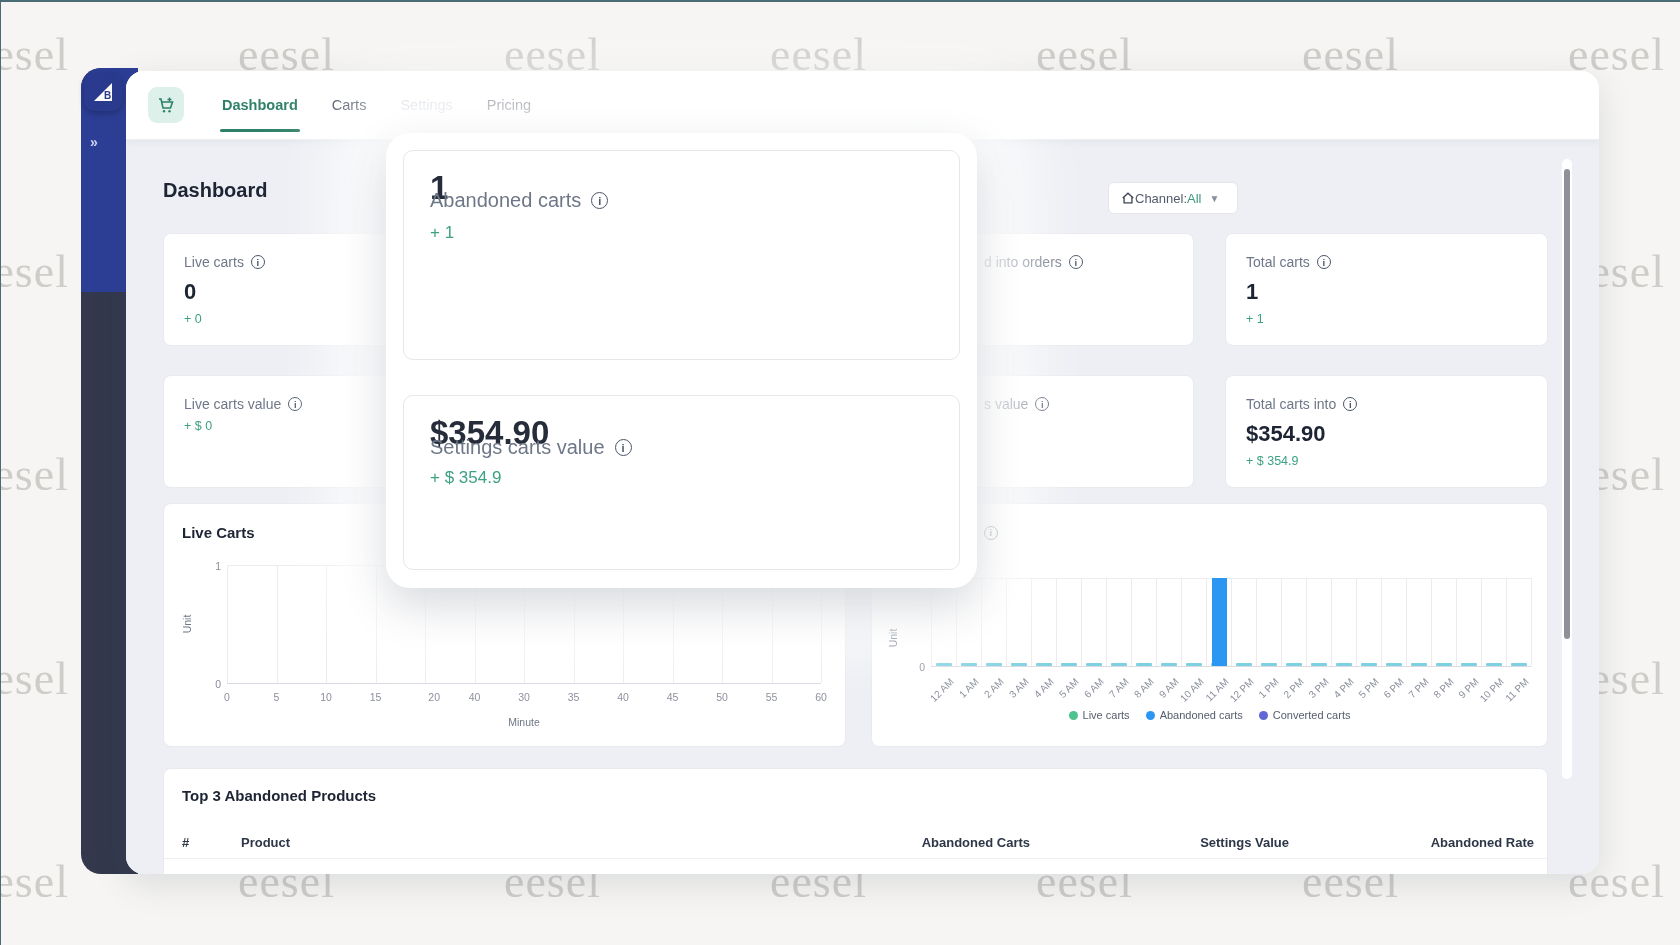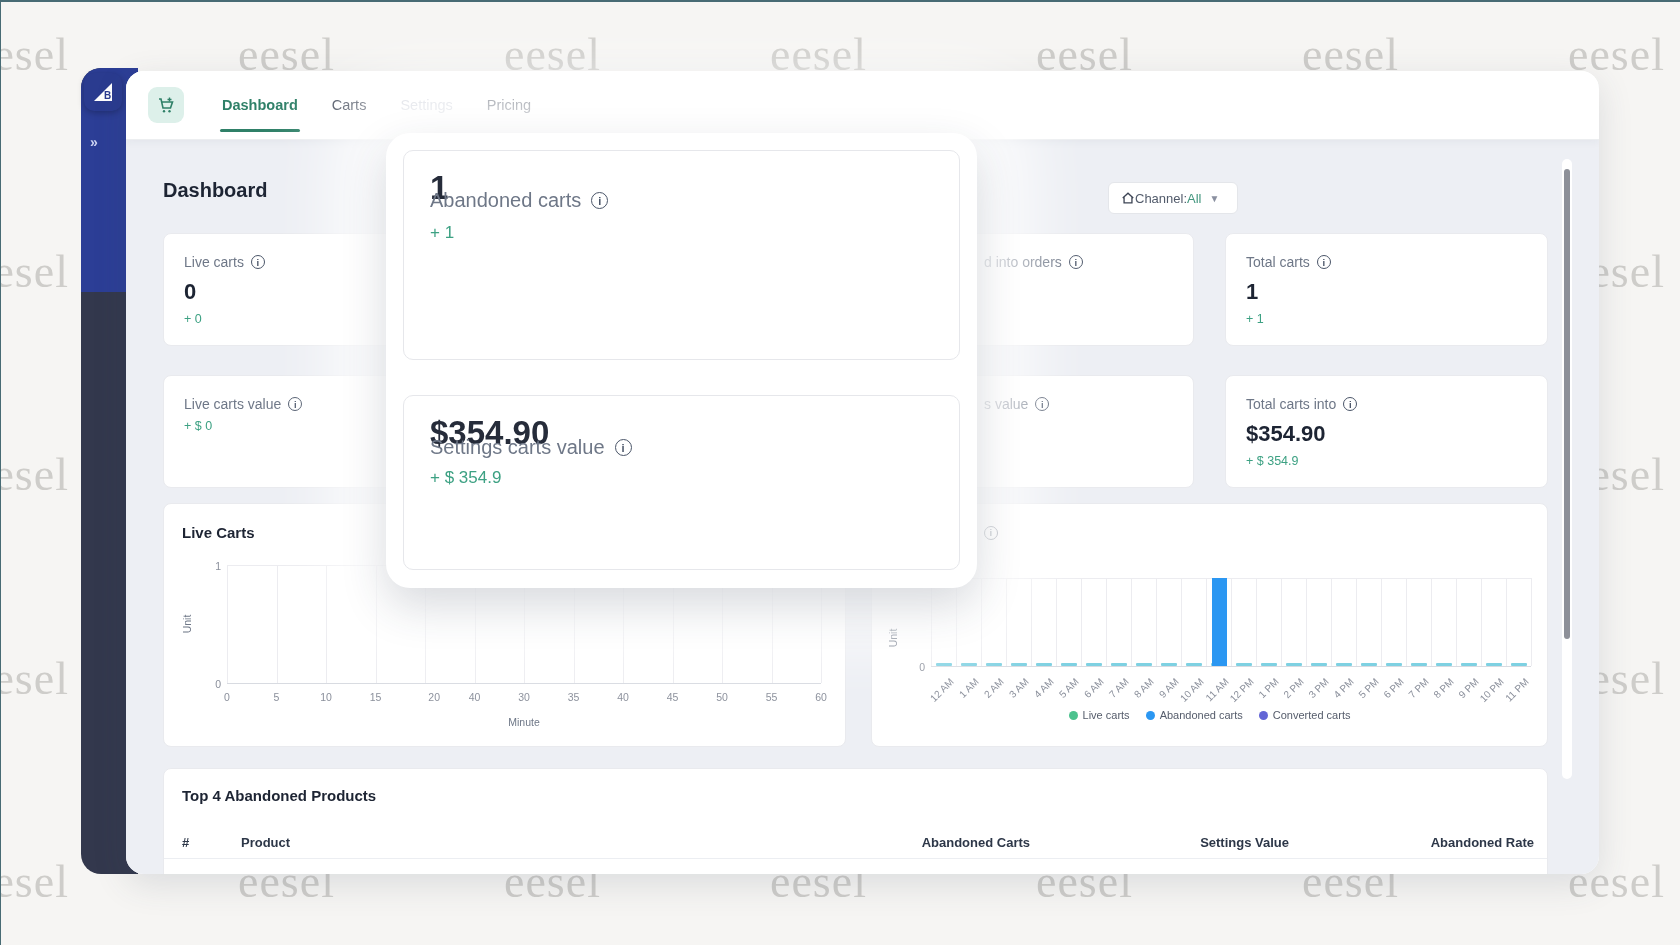--- a/index.html
+++ b/index.html
@@ -366,21 +366,21 @@
               </div>
               <div class="leg-item">
                 <span class="leg-dot" style="background: rgb(99, 102, 214);"></span>
                 <span>Converted carts</span>
               </div>
             </div>
           </div>
       </div>
 
       <div class="table-card">
-        <div class="table-title">Top 4 Abandoned Products</div>
+        <div class="table-title">Top 3 Abandoned Products</div>
         <div class="thead" id="tableHead">
             <div class="th" style="left: 18px;">#</div>
             <div class="th" style="left: 77px;">Product</div>
             <div class="th" style="right: 517px;">Abandoned Carts</div>
             <div class="th" style="right: 258px;">Settings Value</div>
             <div class="th" style="right: 13px;">Abandoned Rate</div>
           </div>
       </div>
 
       <div class="scroll-track">

